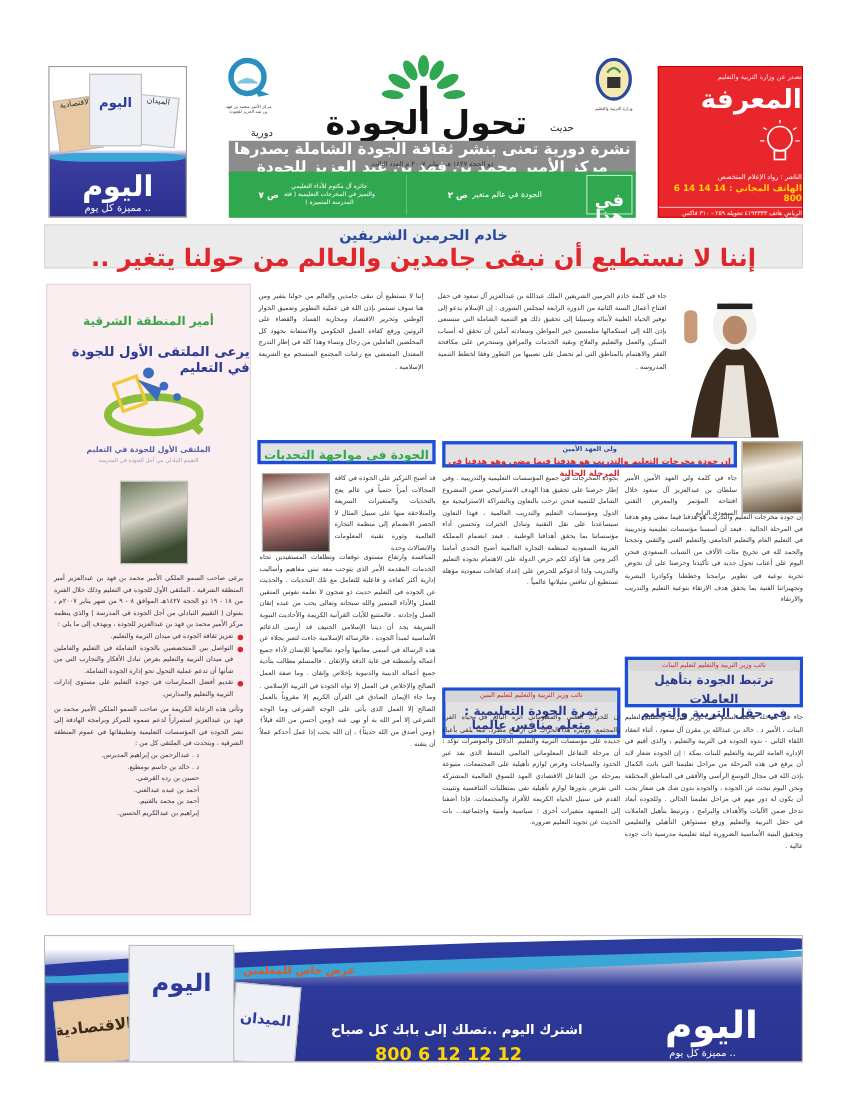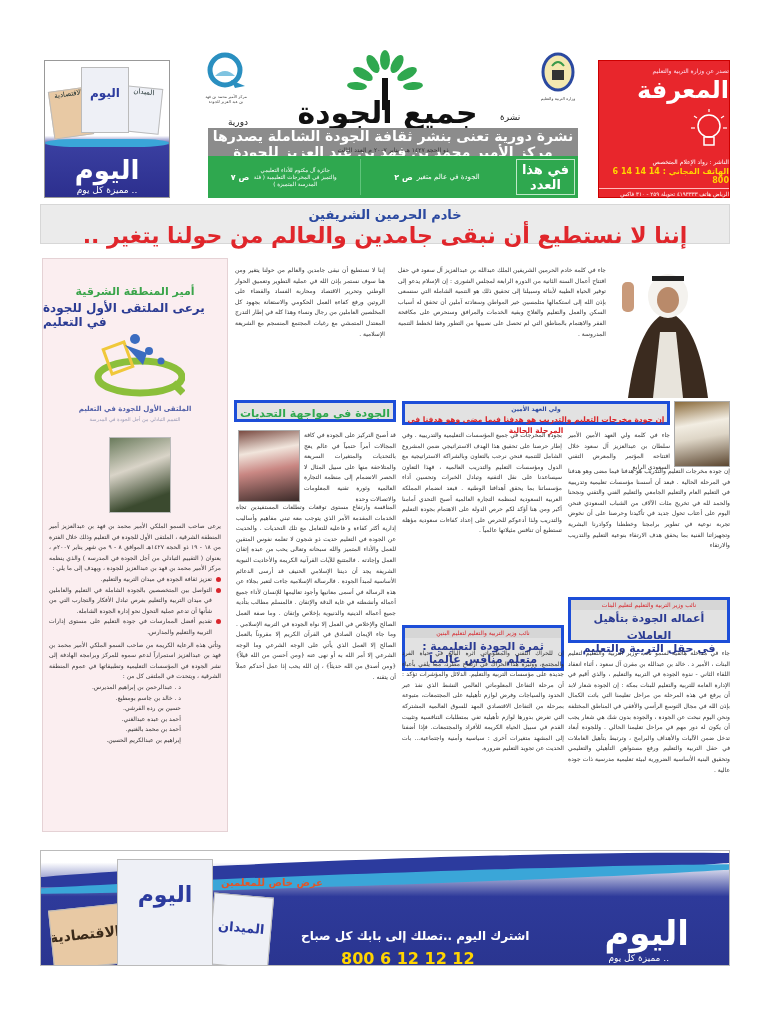--- a/index.html
+++ b/index.html
@@ -27,40 +27,40 @@
 .logo-sub{font-size:4px;color:#444;text-align:center}
 
 .mast-tree{left:345px;top:50px;width:80px;height:60px}
 .mast-title{left:215px;top:96px;width:345px;height:34px;text-align:center;font-size:30px;font-weight:bold;color:#111;letter-spacing:1px;line-height:34px}
 .mast-title .red{color:#d8262c}
 .mast-nashra{left:500px;top:112px;font-size:9px;color:#222}
 .mast-dawriya{left:228px;top:117px;font-size:9px;color:#222}
 .mast-tagline{left:208px;top:128px;width:370px;height:31px;background:#8c8c8c;color:#fff;font-size:14px;font-weight:bold;text-align:center;line-height:16px}
 .mast-date{left:208px;top:146px;width:370px;font-size:6px;color:#333;text-align:center}
 .toc{left:208px;top:156px;width:370px;height:42px;background:#2fa84f;display:flex;direction:rtl;align-items:center}
-.toc .head{width:59px;height:36px;margin:0 3px;border:1px solid #bfe8c9;color:#fff;font-weight:bold;font-size:13px;line-height:15px;text-align:center;padding-top:2px}
+.toc .head{width:42px;height:36px;margin:0 3px;border:1px solid #bfe8c9;color:#fff;font-weight:bold;font-size:16px;line-height:15px;text-align:center;padding-top:14px}
 .toc .item{flex:1;color:#fff;font-size:7px;text-align:center;display:flex;align-items:center;justify-content:center;gap:4px;line-height:9px;border-left:1px solid #5fc47b;height:36px}
 .toc .item:last-child{border-left:none}
 .toc .pg{font-size:8px;font-weight:bold}
 
 
 .headline-box{left:40px;top:204px;width:690px;height:40px;background:#ebebeb;border:1px solid #d7d7d7;text-align:center}
 .headline-box .kicker{color:#2b49a0;font-size:13px;font-weight:bold;margin-top:2px}
 .headline-box .main{color:#e0262b;font-size:22px;font-weight:bold;line-height:28px}
 
 
 .txt{font-size:6px;line-height:10.6px;color:#333;text-align:justify;direction:rtl}
 .col-king{left:398px;top:265px;width:208px}
 .col-king2{left:235px;top:265px;width:150px}
 .king-photo{left:608px;top:262px;width:120px;height:136px}
 
 
 .pink-box{left:42px;top:258px;width:186px;height:574px;background:#fbeef0;border:1px solid #e5d2d5}
 .pink-box .k1{position:absolute;top:26px;left:0;right:0;text-align:center;color:#3aa44a;font-size:11px;font-weight:bold}
-.pink-box .k2{position:absolute;top:42px;left:0;right:0;text-align:left;color:#2b3b93;font-size:12px;font-weight:bold}
+.pink-box .k2{position:absolute;top:54px;left:0;right:0;text-align:right;color:#2b3b93;font-size:12px;font-weight:bold}
 .pink-box .emb{position:absolute;top:72px;left:42px;width:100px;height:68px}
 .pink-box .emb-t1{position:absolute;top:146px;left:0;right:0;text-align:center;color:#5260a8;font-size:7px;font-weight:bold}
 .pink-box .emb-t2{position:absolute;top:157px;left:0;right:0;text-align:center;color:#9a9ab5;font-size:5px}
 .pink-box .photo{position:absolute;top:178px;left:66px;width:62px;height:76px;border:1px solid #bbb;background:linear-gradient(160deg,#6a7b5c,#d9d4c8 40%,#3b4a2f 80%)}
 .pink-box .body{position:absolute;top:262px;left:6px;right:6px}
 .pink-box ul{list-style:none}
 .pink-box li{padding-right:9px;position:relative}
 .pink-box li:before{content:"";position:absolute;right:0;top:3px;width:5px;height:5px;border-radius:50%;background:#d8262c}
 .pink-box .names{text-align:right;padding-right:40px}
 
@@ -135,24 +135,24 @@
       <ellipse cx="28" cy="14" rx="5" ry="10" transform="rotate(-30 28 14)"></ellipse>
       <ellipse cx="52" cy="14" rx="5" ry="10" transform="rotate(30 52 14)"></ellipse>
       <ellipse cx="18" cy="24" rx="5" ry="11" transform="rotate(-60 18 24)"></ellipse>
       <ellipse cx="62" cy="24" rx="5" ry="11" transform="rotate(60 62 24)"></ellipse>
       <ellipse cx="12" cy="36" rx="4" ry="10" transform="rotate(-85 12 36)"></ellipse>
       <ellipse cx="68" cy="36" rx="4" ry="10" transform="rotate(85 68 36)"></ellipse>
     </g>
     <rect x="37" y="28" width="6" height="32" fill="#111"></rect>
   </svg>
 </div>
-<div class="abs mast-nashra">نشرة</div>
+<div class="abs mast-nashra">حديث</div>
 <div class="abs mast-dawriya">دورية</div>
 <div class="abs mast-title">
-  <span>جميع</span>
+  <span>تحول</span>
   <span class="red" style="color:#111">الجودة</span>
 </div>
 <div class="abs mast-tagline">نشرة دورية تعنى بنشر ثقافة الجودة الشاملة يصدرها مركز الأمير محمد بن فهد بن عبد العزيز للجودة</div>
 <div class="abs mast-date">ذو الحجة ١٤٢٧ هـ - يناير ٢٠٠٧ م العدد الثالث</div>
 
 <div class="abs toc">
   <div class="head">
     <div>في هذا</div>
     <div>العدد</div>
   </div>
@@ -246,21 +246,21 @@
   <div class="k">ولي العهد الأمين</div>
   <div class="h">إن جودة مخرجات التعليم والتدريب هو هدفنا فيما مضى وهو هدفنا في المرحلة الحالية</div>
 </div>
 <div class="abs crown-photo"></div>
 <div class="abs txt col-crown-1">جاء في كلمة ولي العهد الأمين الأمير سلطان بن عبدالعزيز آل سعود خلال افتتاحه المؤتمر والمعرض التقني السعودي الرابع</div>
 <div class="abs txt col-crown-wide">إن جودة مخرجات التعليم والتدريب هو هدفنا فيما مضى وهو هدفنا في المرحلة الحالية . فبعد أن أسسنا مؤسسات تعليمية وتدريبية في التعليم العام والتعليم الجامعي والتعليم الفني والتقني ونجحنا والحمد لله في تخريج مئات الآلاف من الشباب السعودي فنحن اليوم على أعتاب تحول جديد في تأكيدنا وحرصنا على أن نخوض تجربة نوعية في تطوير برامجنا وخططنا وكوادرنا البشرية وتجهيزاتنا الفنية بما يحقق هدف الارتقاء بنوعية التعليم والتدريب والارتقاء</div>
 <div class="abs txt col-crown-2">بجودة المخرجات في جميع المؤسسات التعليمية والتدريبية . وفي إطار حرصنا على تحقيق هذا الهدف الاستراتيجي ضمن المشروع الشامل للتنمية فنحن نرحب بالتعاون وبالشراكة الاستراتيجية مع الدول ومؤسسات التعليم والتدريب العالمية ، فهذا التعاون سيساعدنا على نقل التقنية وتبادل الخبرات وتحسين أداء مؤسساتنا بما يحقق أهدافنا الوطنية . فبعد انضمام المملكة العربية السعودية لمنظمة التجارة العالمية أصبح التحدي أمامنا أكبر ومن هنا أؤكد لكم حرص الدولة على الاهتمام بجودة التعليم والتدريب ولذا أدعوكم للحرص على إعداد كفاءات سعودية مؤهلة تستطيع أن تنافس مثيلاتها عالمياً .</div>
 
 <div class="abs sec-head sec-girls">
   <div class="k">نائب وزير التربية والتعليم لتعليم البنات</div>
-  <div class="h">أعماله الجودة بتأهيل العاملات</div>
+  <div class="h">ترتبط الجودة بتأهيل العاملات</div>
   <div class="h" style="margin-top:-4px">في حقل التربية والتعليم</div>
 </div>
 <div class="abs txt col-girls">جاء في مداخلة هاتفية لسمو نائب وزير التربية والتعليم لتعليم البنات ، الأمير د . خالد بن عبدالله بن مقرن آل سعود ، أثناء انعقاد اللقاء الثاني - ندوة الجودة في التربية والتعليم ، والذي أقيم في الإدارة العامة للتربية والتعليم للبنات بمكة : إن الجودة شعار لابد أن يرفع في هذه المرحلة من مراحل تعليمنا التي باتت الكمال بإذن الله في مجال التوسع الرأسي والأفقي في المناطق المختلفة ونحن اليوم نبحث عن الجودة ، والجودة بدون شك هي شعار يجب أن يكون له دور مهم في مراحل تعليمنا الحالي . وللجودة أبعاد تدخل ضمن الآليات والأهداف والبرامج ، وترتبط بتأهيل العاملات في حقل التربية والتعليم ورفع مستواهن التأهيلي والتعليمي وتحقيق البنية الأساسية الضرورية لبيئة تعليمية مدرسية ذات جودة عالية .</div>
 
 <div class="abs sec-head sec-boys">
   <div class="k">نائب وزير التربية والتعليم لتعليم البنين</div>
   <div class="h">ثمرة الجودة التعليمية :</div>
   <div class="h" style="margin-top:-4px">متعلم منافس عالمياً</div>
 </div>
 <div class="abs txt col-boys">إن للحراك التقني والمعلوماتي أثره البالغ في حياة الفرد والمجتمع، ووتيرة هذا الحراك في ارتفاع مطرد، مما يلقي بأعباء جديدة على مؤسسات التربية والتعليم. الدلائل والمؤشرات تؤكد : أن مرحلة التفاعل المعلوماتي العالمي النشط الذي نفذ عبر الحدود والسياجات وفرض لوازم تأهيلية على المجتمعات، متبوعة بمرحلة من التفاعل الاقتصادي المهد للسوق العالمية المشتركة التي تفرض بدورها لوازم تأهيلية تفي بمتطلبات التنافسية وتثبيت القدم في سبيل الحياة الكريمة للأفراد والمجتمعات. فإذا أضفنا إلى المشهد متغيرات أخرى : سياسية وأمنية واجتماعية... بات الحديث عن تجويد التعليم ضرورة.</div>

